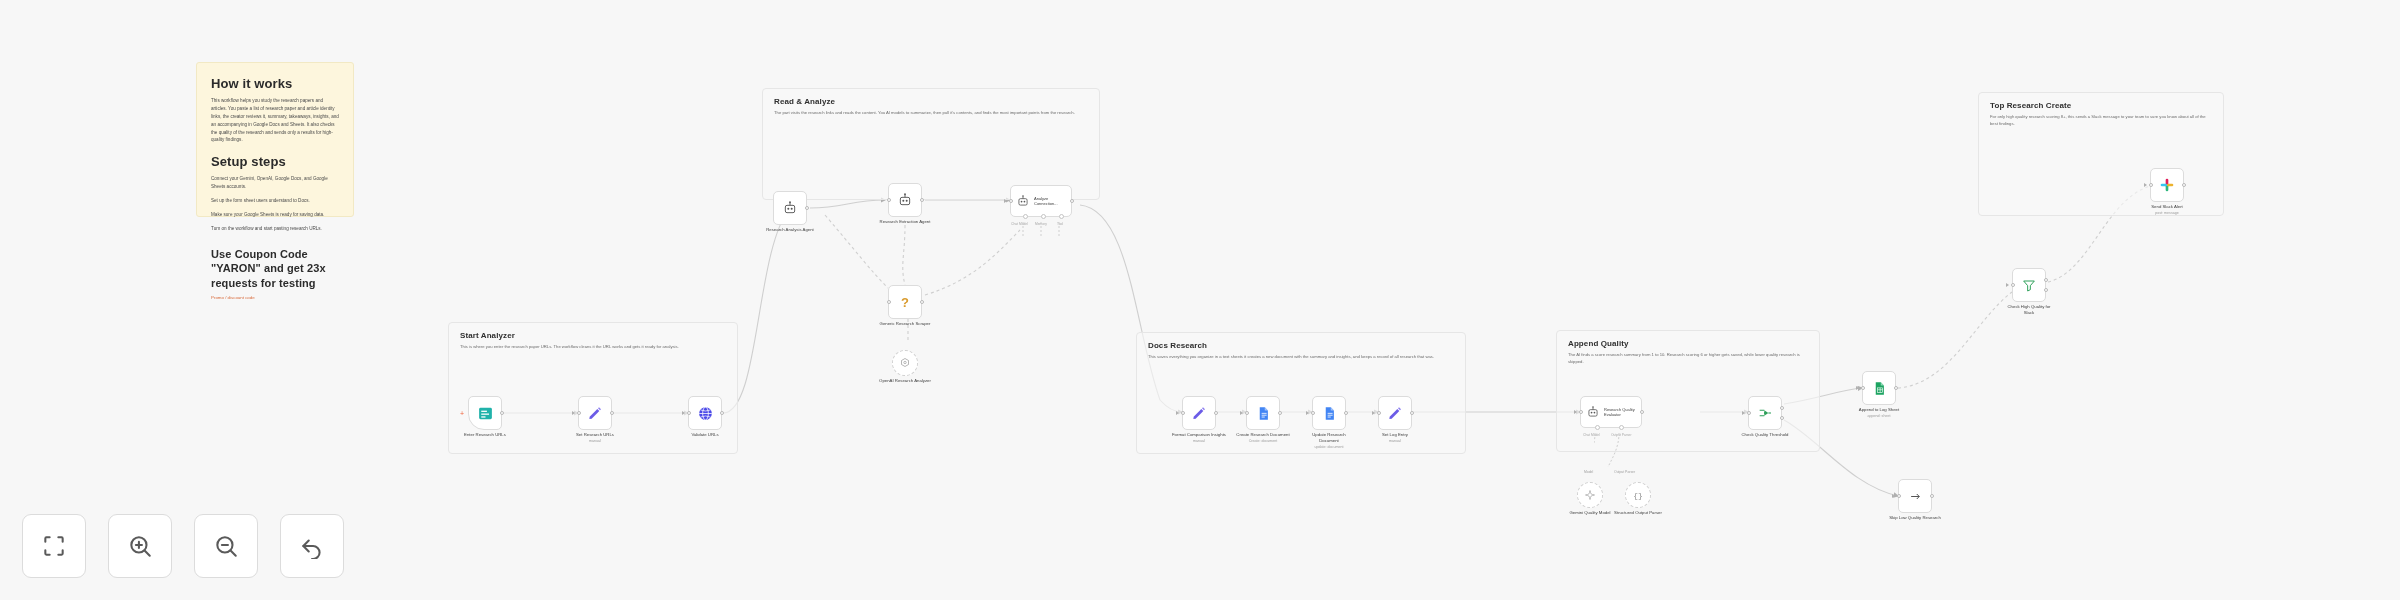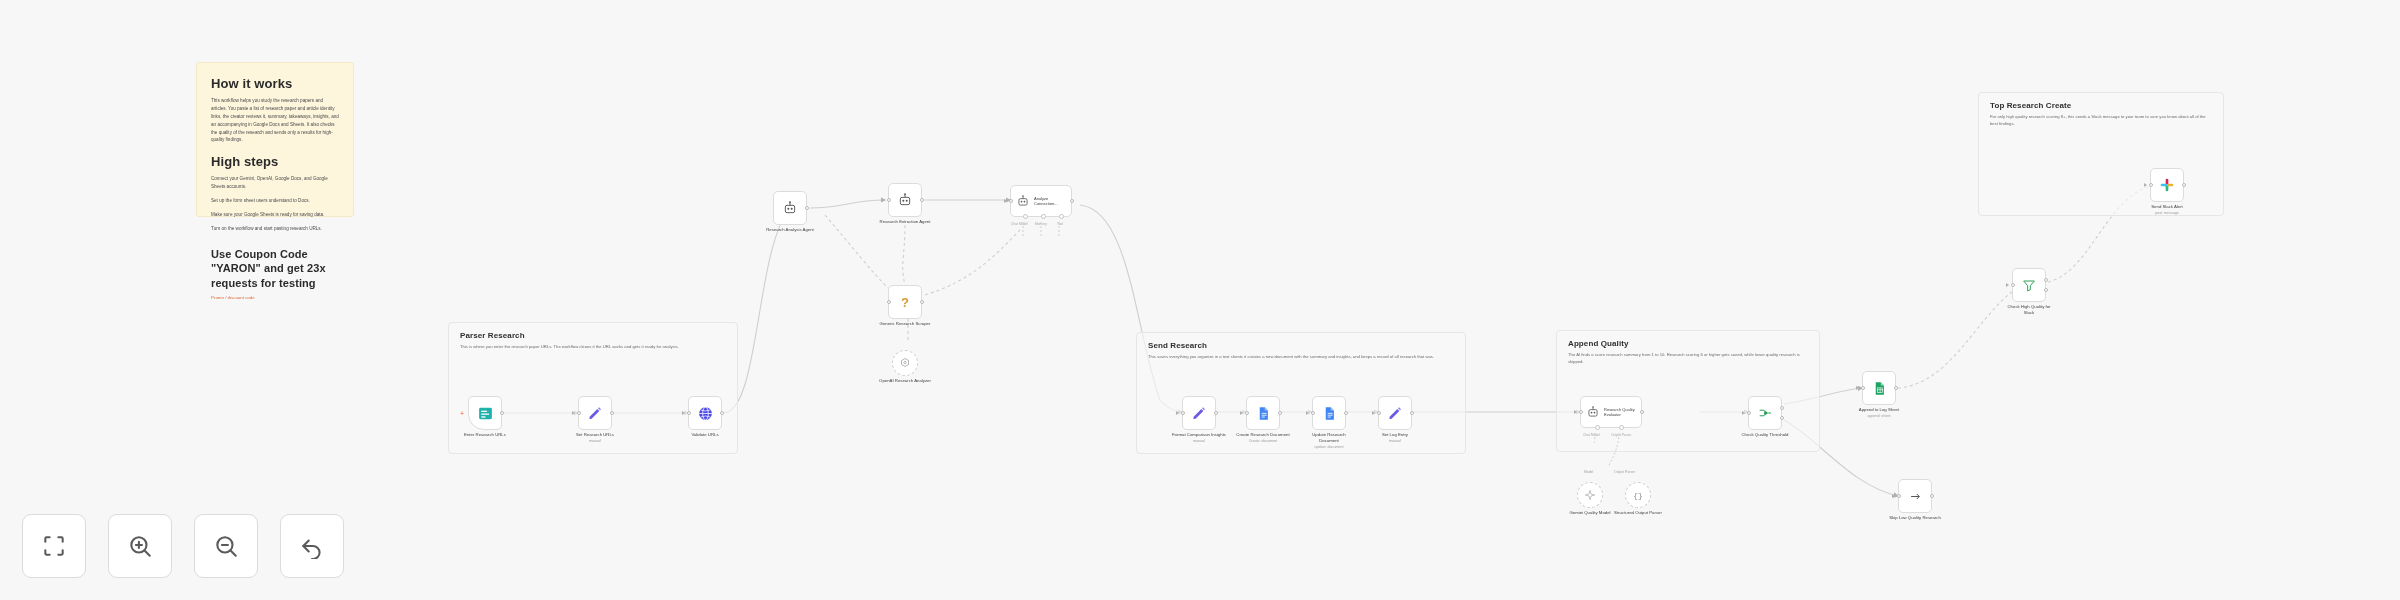--- a/index.html
+++ b/index.html
@@ -248,31 +248,31 @@
 
       <path d="M1898,388 C1950,384 1975,320 2012,292" stroke-dasharray="3,3"></path>
 
       <path d="M2048,282 C2090,272 2105,200 2150,186" stroke-dasharray="3,3"></path>
     </g>
   </svg>
 
   <div class="sticky" style="left:196px; top:62px; width:158px; height:155px;">
     <h3>How it works</h3>
     <p>This workflow helps you study the research papers and articles. You paste a list of research paper and article identity links, the creator reviews it, summary, takeaways, insights, and an accompanying in Google Docs and Sheets. It also checks the quality of the research and sends only a results for high-quality findings.</p>
-    <h3 style="margin-top:10px;">High steps</h3>
+    <h3 style="margin-top:10px;">Setup steps</h3>
     <p class="step">Connect your Gemini, OpenAI, Google Docs, and Google Sheets accounts.</p>
     <p class="step">Set up the form sheet users understand to Docs.</p>
     <p class="step">Make sure your Google Sheets is ready for saving data.</p>
     <p class="step">Turn on the workflow and start pasting research URLs.</p>
     <h3 class="big">Use Coupon Code "YARON" and get 23x requests for testing</h3>
     <a class="link" href="#">Promo / discount code</a>
   </div>
 
   <div class="group" style="left:448px; top:322px; width:290px; height:132px;">
-    <div class="g-title">Parser Research</div>
+    <div class="g-title">Start Analyzer</div>
     <div class="g-desc">This is where you enter the research paper URLs. The workflow cleans it the URL works and gets it ready for analysis.</div>
   </div>
 
   <div class="node sq trigger" style="left:468px; top:396px;">
     <span class="plus">+</span>
     <svg width="17" height="17" viewBox="0 0 24 24">
       <rect x="3" y="4" width="18" height="16" rx="2" fill="#20b2aa"></rect>
       <rect x="6" y="8" width="8" height="1.8" fill="#fff"></rect>
       <rect x="6" y="12" width="11" height="1.8" fill="#fff"></rect>
       <rect x="6" y="16" width="6" height="1.8" fill="#fff"></rect>
@@ -302,20 +302,24 @@
       <ellipse cx="12" cy="12" rx="4" ry="9" fill="none" stroke="#fff" stroke-width="1.1"></ellipse>
       <line x1="3" y1="12" x2="21" y2="12" stroke="#fff" stroke-width="1.1"></line>
       <path d="M5 7 Q12 10 19 7" fill="none" stroke="#fff" stroke-width="1"></path>
       <path d="M5 17 Q12 14 19 17" fill="none" stroke="#fff" stroke-width="1"></path>
     </svg>
     <span class="port in"></span>
     <span class="port out"></span>
     <span class="node-label wrap">Validate URLs</span>
   </div>
 
+  <div class="group" style="left:762px; top:88px; width:338px; height:112px;">
+    <div class="g-title">Read &amp; Analyze</div>
+    <div class="g-desc">The part visits the research links and reads the content. You AI models to summarize, then pull it's contents, and finds the most important points from the research.</div>
+  </div>
 
   <div class="node sq" style="left:773px; top:191px;">
     <svg width="16" height="16" viewBox="0 0 24 24">
       <rect x="5" y="8" width="14" height="11" rx="2.5" fill="none" stroke="#555" stroke-width="1.4"></rect>
       <circle cx="9.5" cy="13" r="1.5" fill="#555"></circle>
       <circle cx="14.5" cy="13" r="1.5" fill="#555"></circle>
       <line x1="12" y1="4" x2="12" y2="8" stroke="#555" stroke-width="1.4"></line>
       <circle cx="12" cy="3.4" r="1.4" fill="#555"></circle>
     </svg>
     <span class="port out"></span>
@@ -371,21 +375,21 @@
 
   <div class="node round" style="left:892px; top:350px;">
     <svg width="12" height="12" viewBox="0 0 24 24">
       <path d="M12 3 L19 7 L19 15 L12 19 L5 15 L5 7 z" fill="none" stroke="#8e8e8e" stroke-width="1.3"></path>
       <circle cx="12" cy="11" r="2.4" fill="none" stroke="#8e8e8e" stroke-width="1.2"></circle>
     </svg>
     <span class="node-label wrap">OpenAI Research Analyzer</span>
   </div>
 
   <div class="group" style="left:1136px; top:332px; width:330px; height:122px;">
-    <div class="g-title">Send Research</div>
+    <div class="g-title">Docs Research</div>
     <div class="g-desc">This saves everything you organize in a text sheets it creates a new document with the summary and insights, and keeps a record of all research that was.</div>
   </div>
 
   <div class="node sq" style="left:1182px; top:396px;">
     <span class="arrow-in"></span>
     <svg width="16" height="16" viewBox="0 0 24 24">
       <path d="M4 17.5 L15.5 6 L18.5 9 L7 20.5 L3.5 21 z" fill="#6b5ce7"></path>
       <path d="M16.5 5 L18 3.5 L21 6.5 L19.5 8 z" fill="#8b7cf0"></path>
     </svg>
     <span class="port in"></span>

